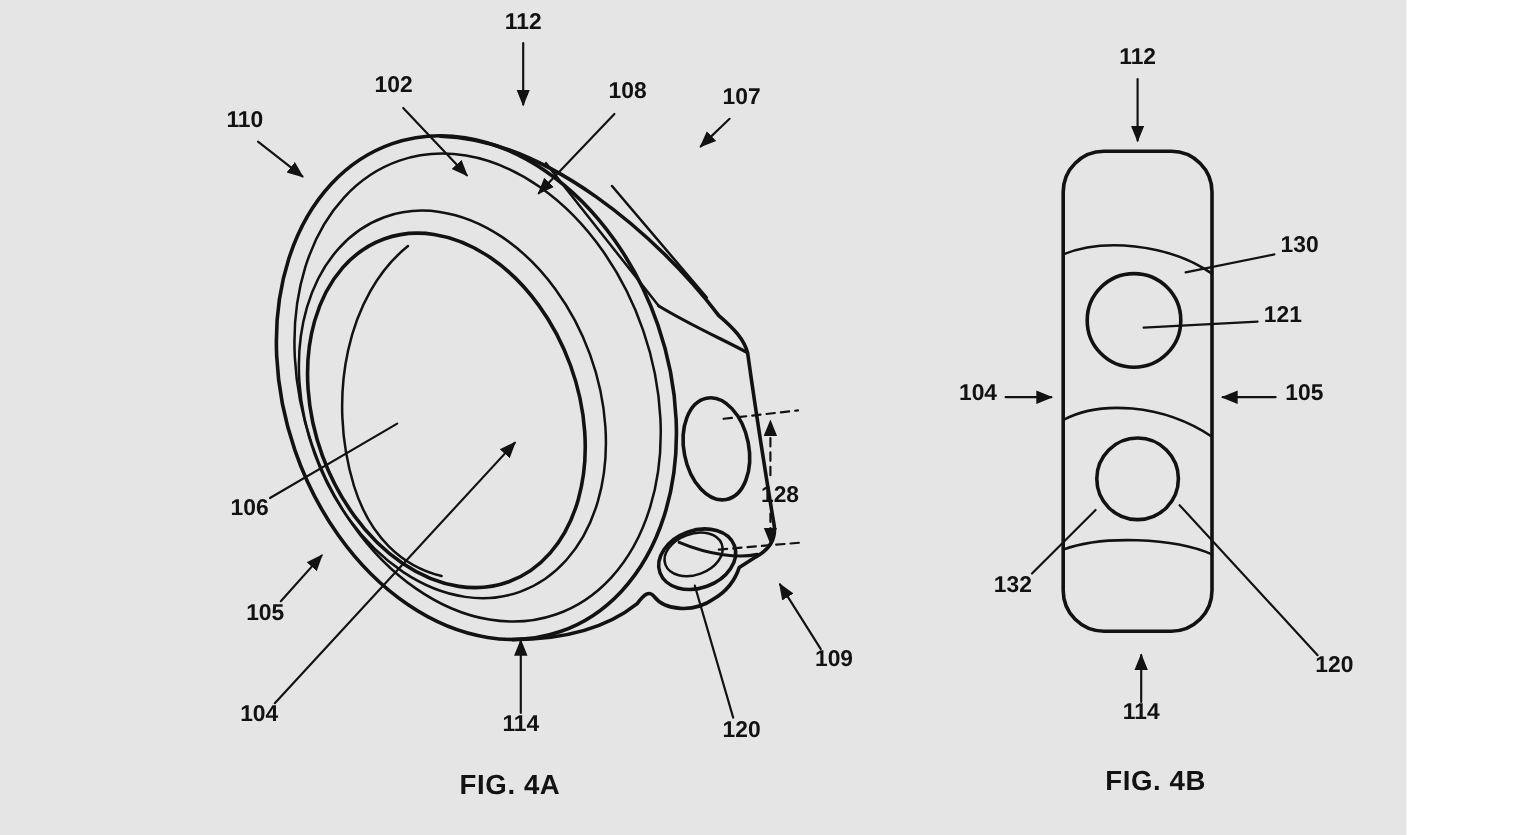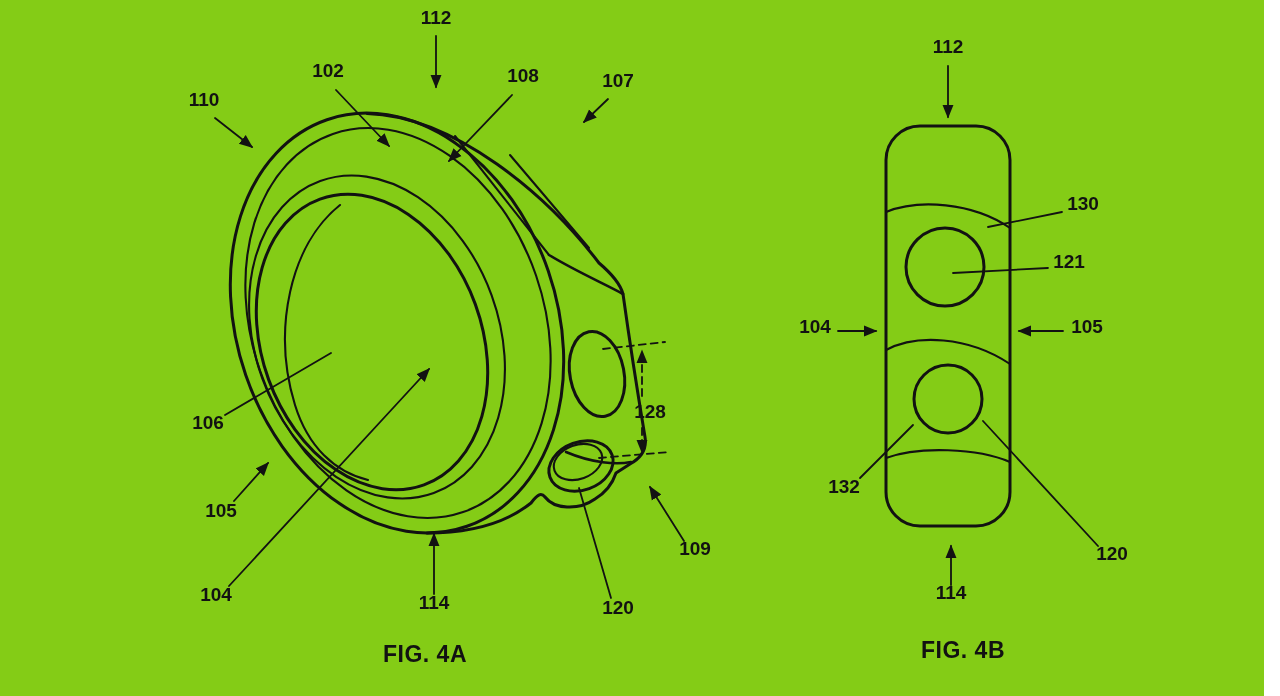--- a/index.html
+++ b/index.html
@@ -1,16 +1,16 @@
 <!DOCTYPE html>
 <html><head>
 <meta charset="utf-8">
 <style>
   html,body{margin:0;padding:0;background:#ffffff;}
-  .stage{position:relative;width:1264px;height:696px;background:#84cc16;overflow:hidden;
+  .stage{position:relative;width:1172px;height:696px;background:#e5e5e5;overflow:hidden;
          font-family:"Liberation Sans",sans-serif;}
   svg{display:block;}
   .outline{fill:none;stroke:#121212;stroke-width:3;stroke-linecap:round;stroke-linejoin:round;}
   .mid{fill:none;stroke:#121212;stroke-width:2.6;stroke-linecap:round;stroke-linejoin:round;}
   .detail{fill:none;stroke:#121212;stroke-width:2.1;stroke-linecap:round;stroke-linejoin:round;}
   .leader{fill:none;stroke:#121212;stroke-width:1.8;stroke-linecap:round;}
   .dash{stroke-dasharray:7 5;}
   .ref{font-family:"Liberation Sans",sans-serif;font-weight:bold;font-size:19px;fill:#121212;text-anchor:middle;}
   .cap{font-family:"Liberation Sans",sans-serif;font-weight:bold;font-size:23px;fill:#121212;text-anchor:middle;letter-spacing:0.5px;}
 </style>

